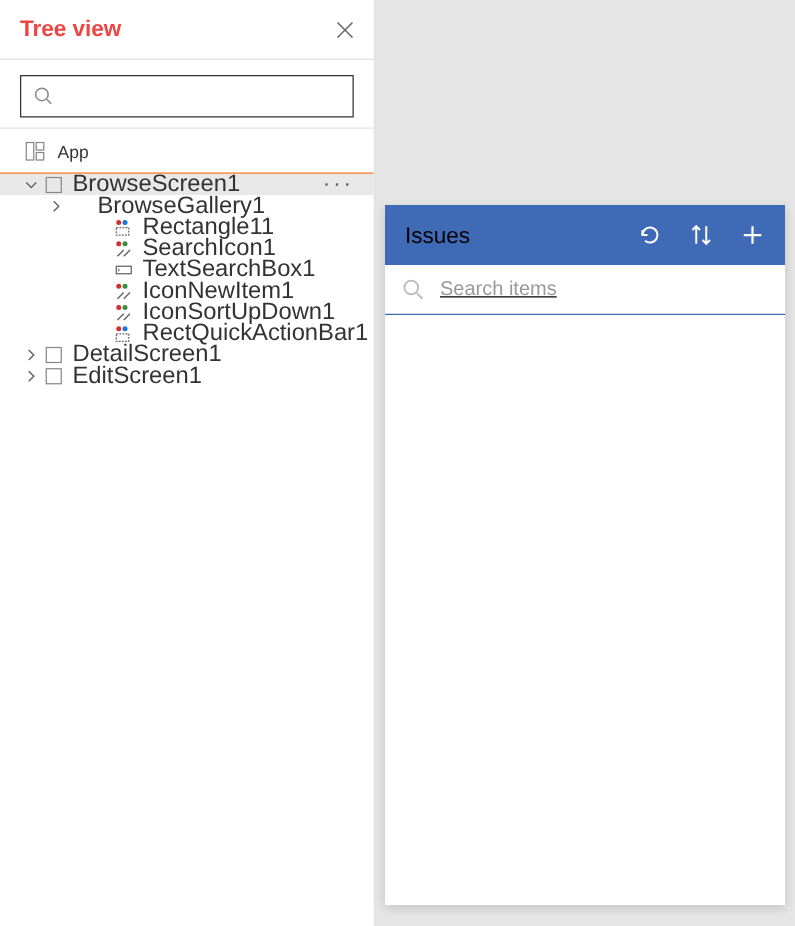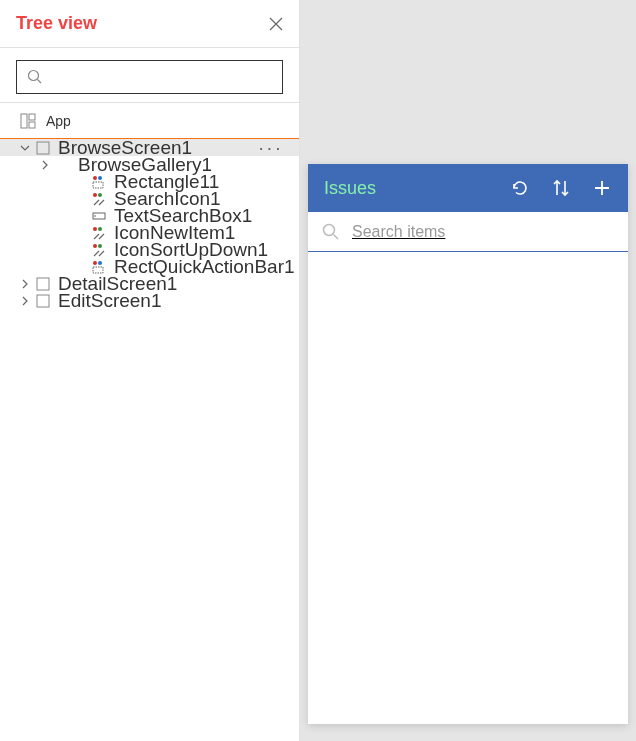--- a/index.html
+++ b/index.html
@@ -25,21 +25,21 @@
     .chev { width: 10px; height: 10px; margin-right: 6px; flex-shrink: 0; }
     .chev-blank { width: 10px; margin-right: 6px; flex-shrink: 0; }
     .node-icon { margin-right: 8px; flex-shrink: 0; }
     .more { margin-left: auto; margin-right: 16px; color: #666; letter-spacing: 2px; cursor: pointer; }
     .lvl0 { padding-left: 20px; }
     .lvl1 { padding-left: 40px; }
     .lvl2 { padding-left: 76px; }
     
     .canvas { flex: 1; padding: 24px 0 24px 0; display: flex; justify-content: center; }
     .phone { width: 320px; height: 560px; background: #ffffff; box-shadow: 0 2px 8px rgba(0,0,0,0.15); display: flex; flex-direction: column; margin-top: 140px; }
-    .phone-header { height: 48px; background: #3f6ab5; color: #86efac; display: flex; align-items: center; padding: 0 16px; }
+    .phone-header { height: 48px; background: #3f6ab5; color: #000000; display: flex; align-items: center; padding: 0 16px; }
     .phone-title { font-size: 18px; font-weight: 400; flex: 1; }
     .phone-actions { display: flex; gap: 22px; align-items: center; }
     .phone-actions svg { cursor: pointer; }
     .phone-search { height: 40px; border-bottom: 1px solid #3f6ab5; display: flex; align-items: center; padding: 0 14px; text-decoration: underline; }
     .phone-search-icon { color: #999; margin-right: 12px; }
     .phone-search-input { border: none; outline: none; font-size: 16px; color: #555; flex: 1; background: transparent; }
     .phone-search-input::placeholder { color: #999; }
     .phone-body { flex: 1; background: #fff; }
     
     .grid-icon rect { fill: none; }

